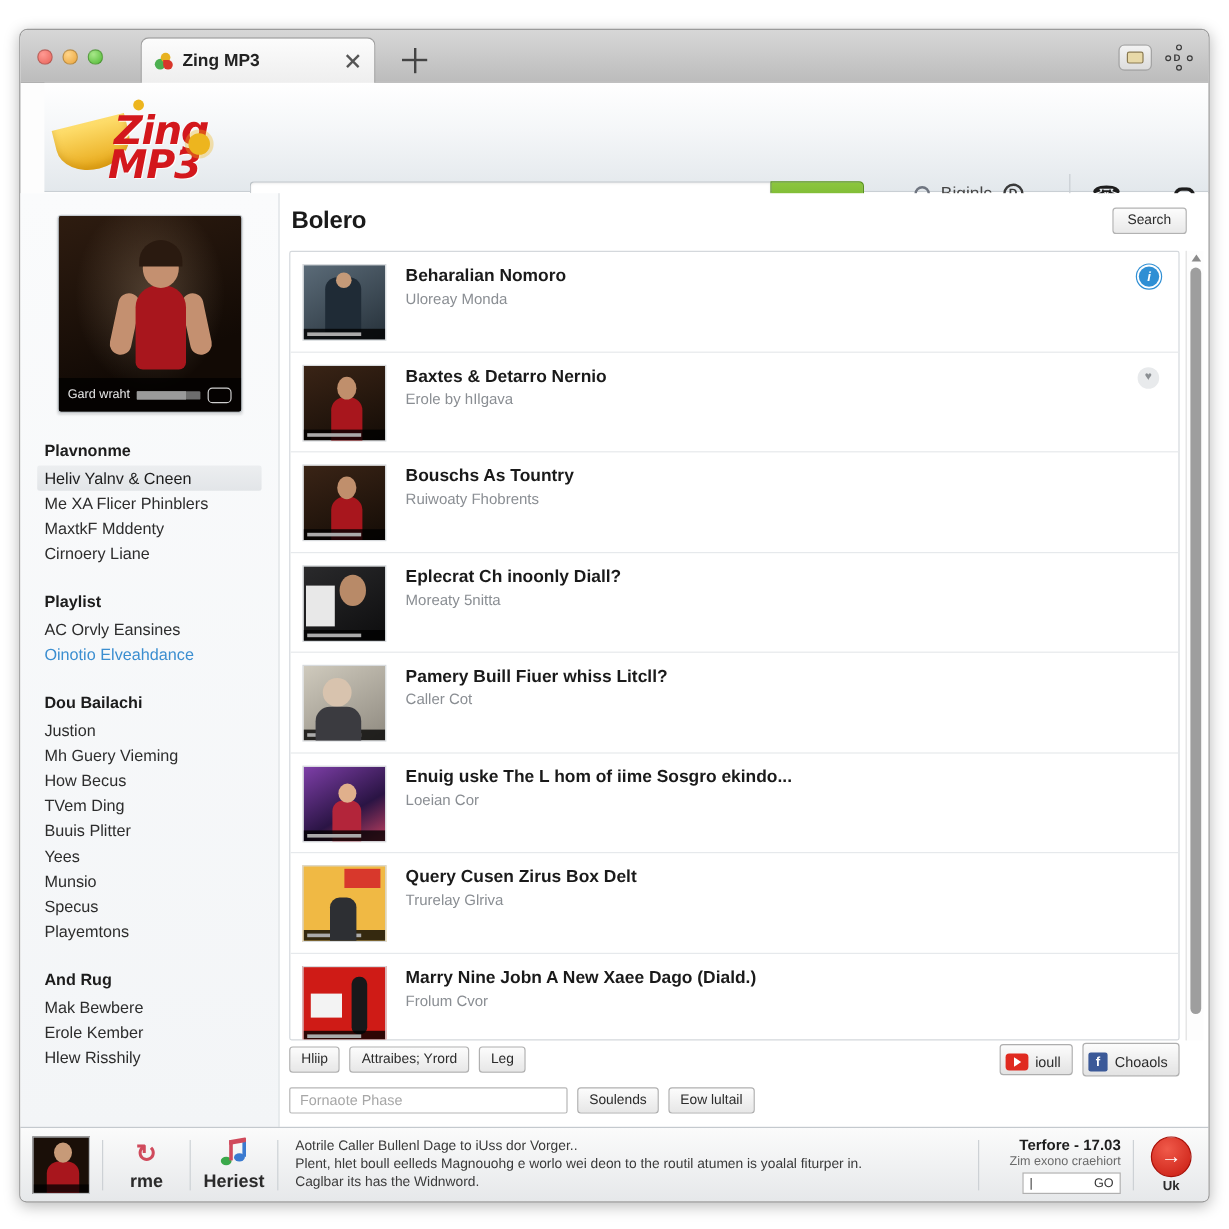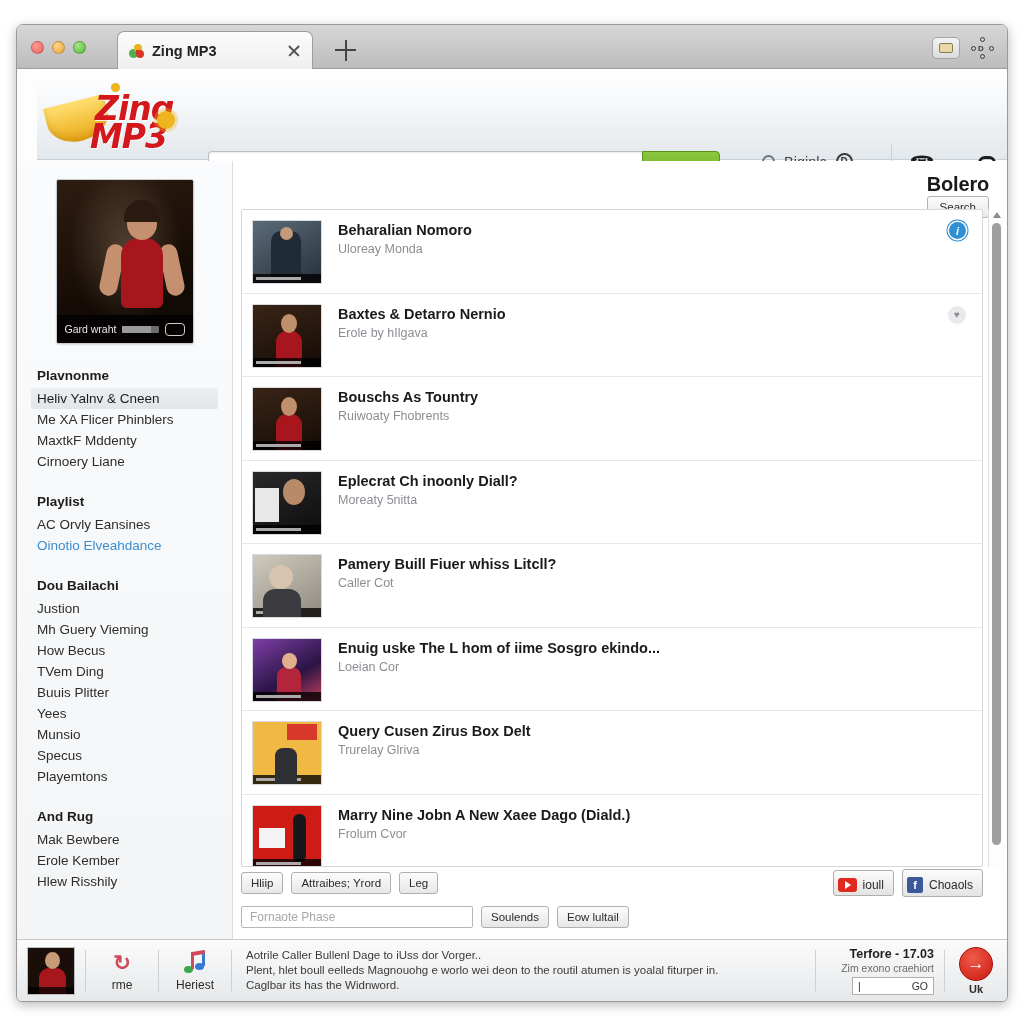--- a/index.html
+++ b/index.html
@@ -168,21 +168,21 @@
 
   
   #body { position:absolute; left:0; top: 136px; right:0; bottom: 62px; display:flex; background:#fff; }
 
   
   #sidebar {
     width: 216px; background: linear-gradient(#fafbfc, #f3f5f7);
     border-right: 1px solid #d9dee2; padding: 18px 14px 0 14px; overflow:hidden;
   }
   #side-thumb {
-    width: 138px; height: 165px; border:1px solid #c6ccd1; background:#111;
+    width: 154px; height: 165px; border:1px solid #c6ccd1; background:#111;
     border-radius: 3px; position:relative; overflow:hidden; margin: 0 auto 22px auto;
     box-shadow: 0 1px 2px rgba(0,0,0,.12);
   }
   #side-thumb .photo {
     position:absolute; inset:0;
     background:
       radial-gradient(ellipse at 50% 40%, rgba(255,220,180,.22), transparent 58%),
       linear-gradient(160deg, #2e1c10, #120a05 70%);
   }
   #side-thumb .person {
@@ -209,21 +209,21 @@
   }
   .side-item {
     font-size: 13.5px; color: #2d2d2d; padding: 3px 6px; border-radius: 2px;
     cursor:pointer; white-space:nowrap; overflow:hidden; text-overflow:ellipsis;
   }
   .side-item.active { background: linear-gradient(#eceef0,#e2e5e8); color:#1c1c1c; }
   .side-item.link { color: #3b8ed0; }
 
   
   #main { flex: 1; position:relative; padding: 12px 14px 0 8px; overflow:hidden; }
-  #main-head { display:flex; align-items:flex-end; justify-content:space-between; margin-bottom: 12px; padding: 0 4px 0 2px; flex-direction: column; }
+  #main-head { display:flex; align-items:flex-start; justify-content:space-between; margin-bottom: 12px; padding: 0 4px 0 2px; }
   #page-title { font-size: 20px; font-weight: bold; color:#1a1a1a; letter-spacing:-.2px; }
   .sm-btn {
     font-size: 11.5px; color:#2b2b2b; padding: 4px 12px;
     background: linear-gradient(#fcfcfc,#e9e9e9);
     border:1px solid #b2b2b2; border-radius:3px; cursor:pointer;
   }
 
   #songlist {
     position:absolute; left: 8px; right: 24px; top: 48px; bottom: 72px;
     background:#fff; border:1px solid #d4d8dc; border-radius:2px; overflow:hidden;
@@ -309,21 +309,21 @@
     background: linear-gradient(#fbfbfb, #e6e8ea);
     border-top:1px solid #c4c9ce; display:flex; align-items:center;
   }
   #pb-art { width: 48px; height: 48px; margin: 0 10px 0 10px; border:1px solid #b9bdc1; background:#1a0f08; position:relative; overflow:hidden; flex:none; }
   #pb-art .h { position:absolute; left:17px; top:4px; width:15px;height:17px;border-radius:50%;background:#c79a78; }
   #pb-art .b { position:absolute; left:11px; top:20px; width:27px;height:28px;border-radius:10px 10px 0 0;background:#a8161d; }
   #pb-art .c { position:absolute; left:0;right:0;bottom:0;height:7px;background:rgba(0,0,0,.75); }
   .pb-sep { width:1px; height:42px; background:#cdd1d5; }
   .pb-ctrl { width: 72px; text-align:center; cursor:pointer; }
   .pb-ctrl .g { height: 26px; display:flex; align-items:center; justify-content:center; }
-  .pb-ctrl .lab { font-size: 12px; font-weight:normal; color:#2b2b2b; margin-top:2px; }
+  .pb-ctrl .lab { font-size: 15px; font-weight:bold; color:#2b2b2b; margin-top:2px; }
   .glyph-shuffle { font-size: 21px; color:#d04a5c; line-height: 21px; font-weight:bold; }
   .note-glyph { position:relative; width:26px;height:24px; }
   .note-glyph .n1 { position:absolute; left:2px; bottom:2px; width:9px;height:7px;border-radius:50%;background:#3aa84a; }
   .note-glyph .n2 { position:absolute; left:13px; bottom:5px; width:9px;height:7px;border-radius:50%;background:#3a7ad0; }
   .note-glyph .s1 { position:absolute; left:9px; bottom:6px; width:2.5px;height:17px;background:#d04a5c; }
   .note-glyph .s2 { position:absolute; left:20px; bottom:9px; width:2.5px;height:14px;background:#3a7ad0; }
   .note-glyph .bm { position:absolute; left:9px; top:0; width:14px;height:4px;background:#d04a5c; border-radius:1px; transform: skewY(-10deg);}
 
   #pb-text { flex:1; padding: 0 14px; min-width:0; }
   #pb-text div { font-size: 11.5px; color:#3a3a3a; line-height: 15px; white-space:nowrap; overflow:hidden; text-overflow:ellipsis; }

